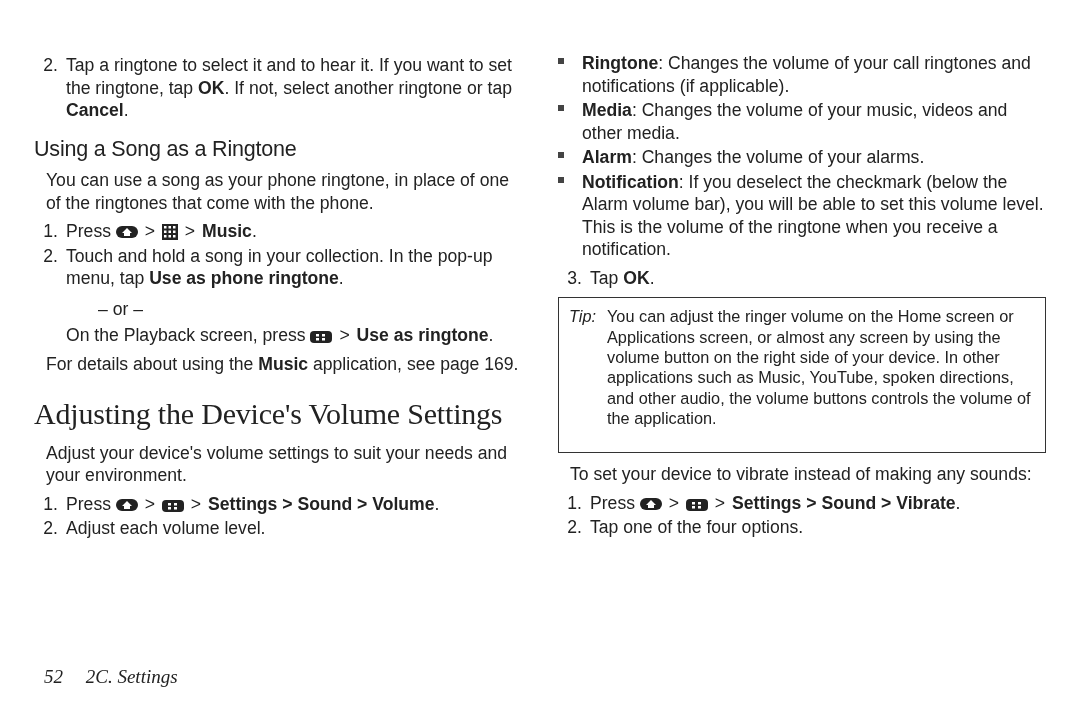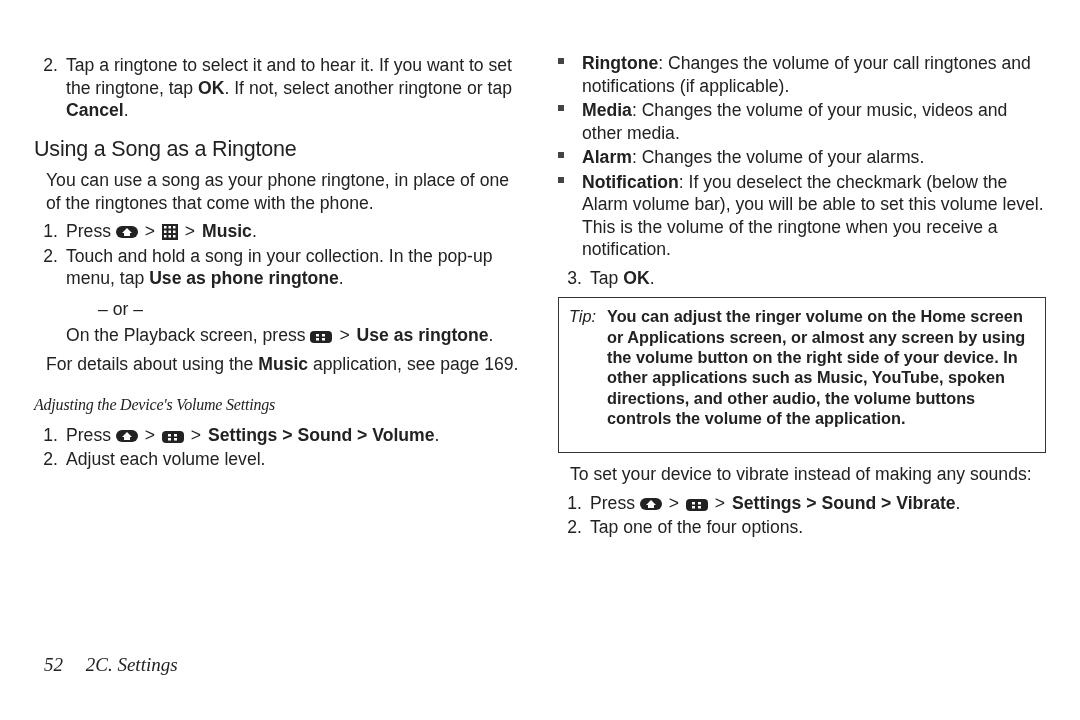--- a/index.html
+++ b/index.html
@@ -61,45 +61,44 @@
 
   .subhead {
     font-family: Arial, Helvetica, sans-serif;
     font-size: 21.5px;
     font-weight: 400;
     letter-spacing: -0.2px;
     margin: 14px 0 6px 0;
   }
   .h-italic {
     font-family: Georgia, "Times New Roman", serif;
-    font-style: italic;
-    font-size: 16px;
+    font-size: 30px;
     font-weight: 400;
     margin: 20px 0 8px 0;
     letter-spacing: -0.2px;
   }
 
   b { font-weight: 700; }
 
   .tipbox {
     border: 1px solid #333;
     padding: 8px 10px 24px 10px;
     margin: 8px 0 10px 0;
     font-size: 16.3px;
     line-height: 1.25;
   }
   .tipbox .tiplabel { font-style: italic; }
   .tipbox .tipflex { display: flex; gap: 8px; }
   .tipbox .tiplead { flex: 0 0 30px; }
-  .tipbox .tipbody { flex: 1 1 auto; font-weight: bold; }
+  .tipbox .tipbody { flex: 1 1 auto; }
 
   .footer {
     position: absolute;
     left: 44px;
-    bottom: 44px;
+    bottom: 32px;
     font-family: Georgia, "Times New Roman", serif;
     font-style: italic;
     font-size: 19px;
   }
   .footer .pg { margin-right: 18px; }
 
   
   .ic {
     display: inline-block;
     vertical-align: -3px;
@@ -183,20 +182,21 @@
             </div>
           </div>
         </div>
       </div>
 
       <p>
         <span>For details about using the </span><b>Music</b><span> application, see page 169.</span>
       </p>
 
       <div class="h-italic">Adjusting the Device's Volume Settings</div>
+      <p>Adjust your device's volume settings to suit your needs and your environment.</p>
 
       <div class="olist">
         <div class="li">
           <div class="num">1.</div>
           <div class="body">
             <span>Press </span>
             <span class="ic">
               <svg width="22" height="16" viewBox="0 0 22 16">
                   <rect x="0" y="2" width="22" height="12" rx="6" fill="#222"></rect>
                   <path d="M11 4 L16 9 H14 V12 H8 V9 H6 Z" fill="#fff"></path>

